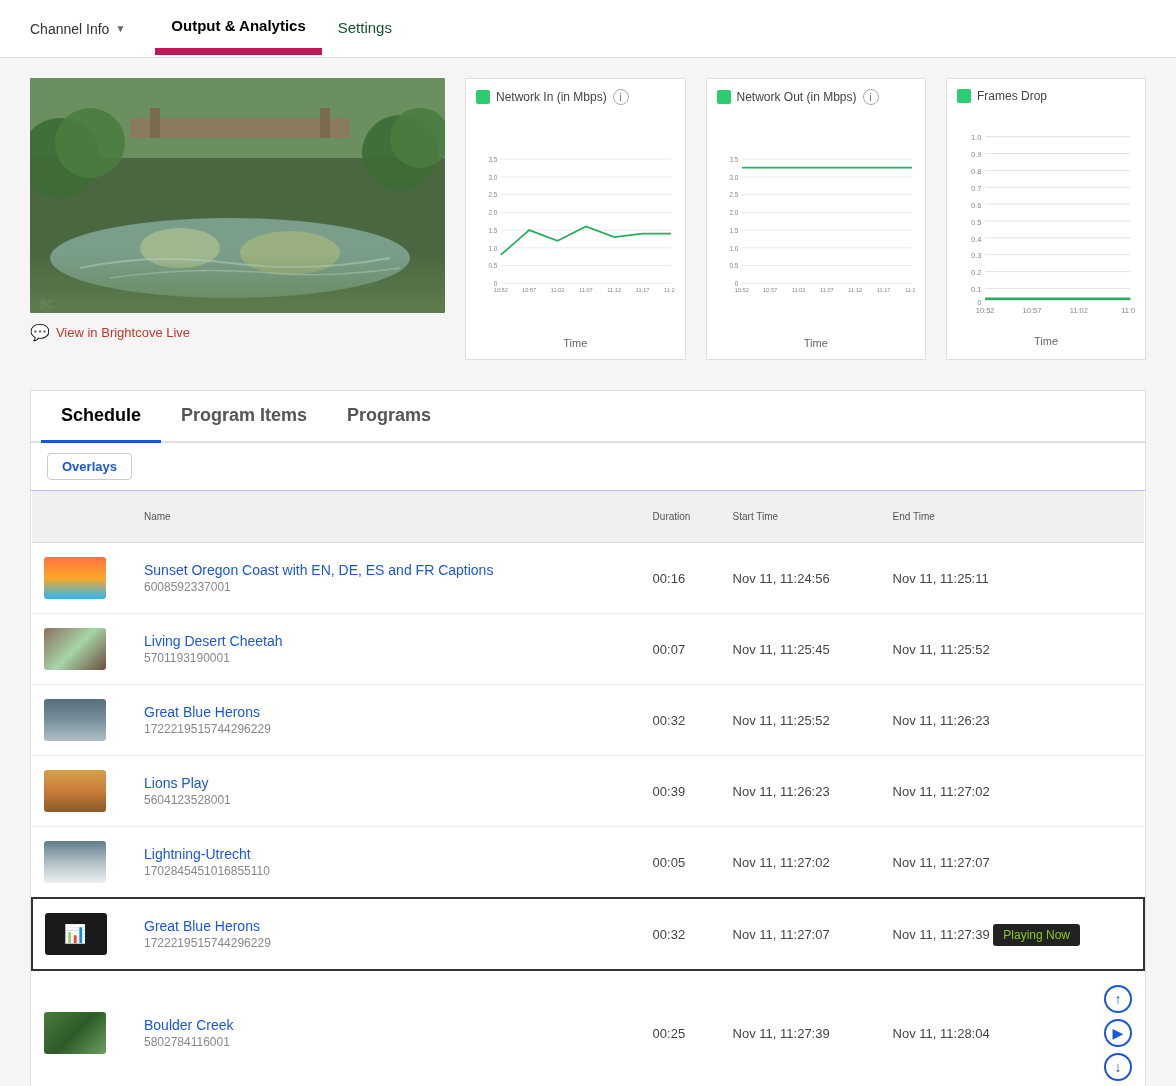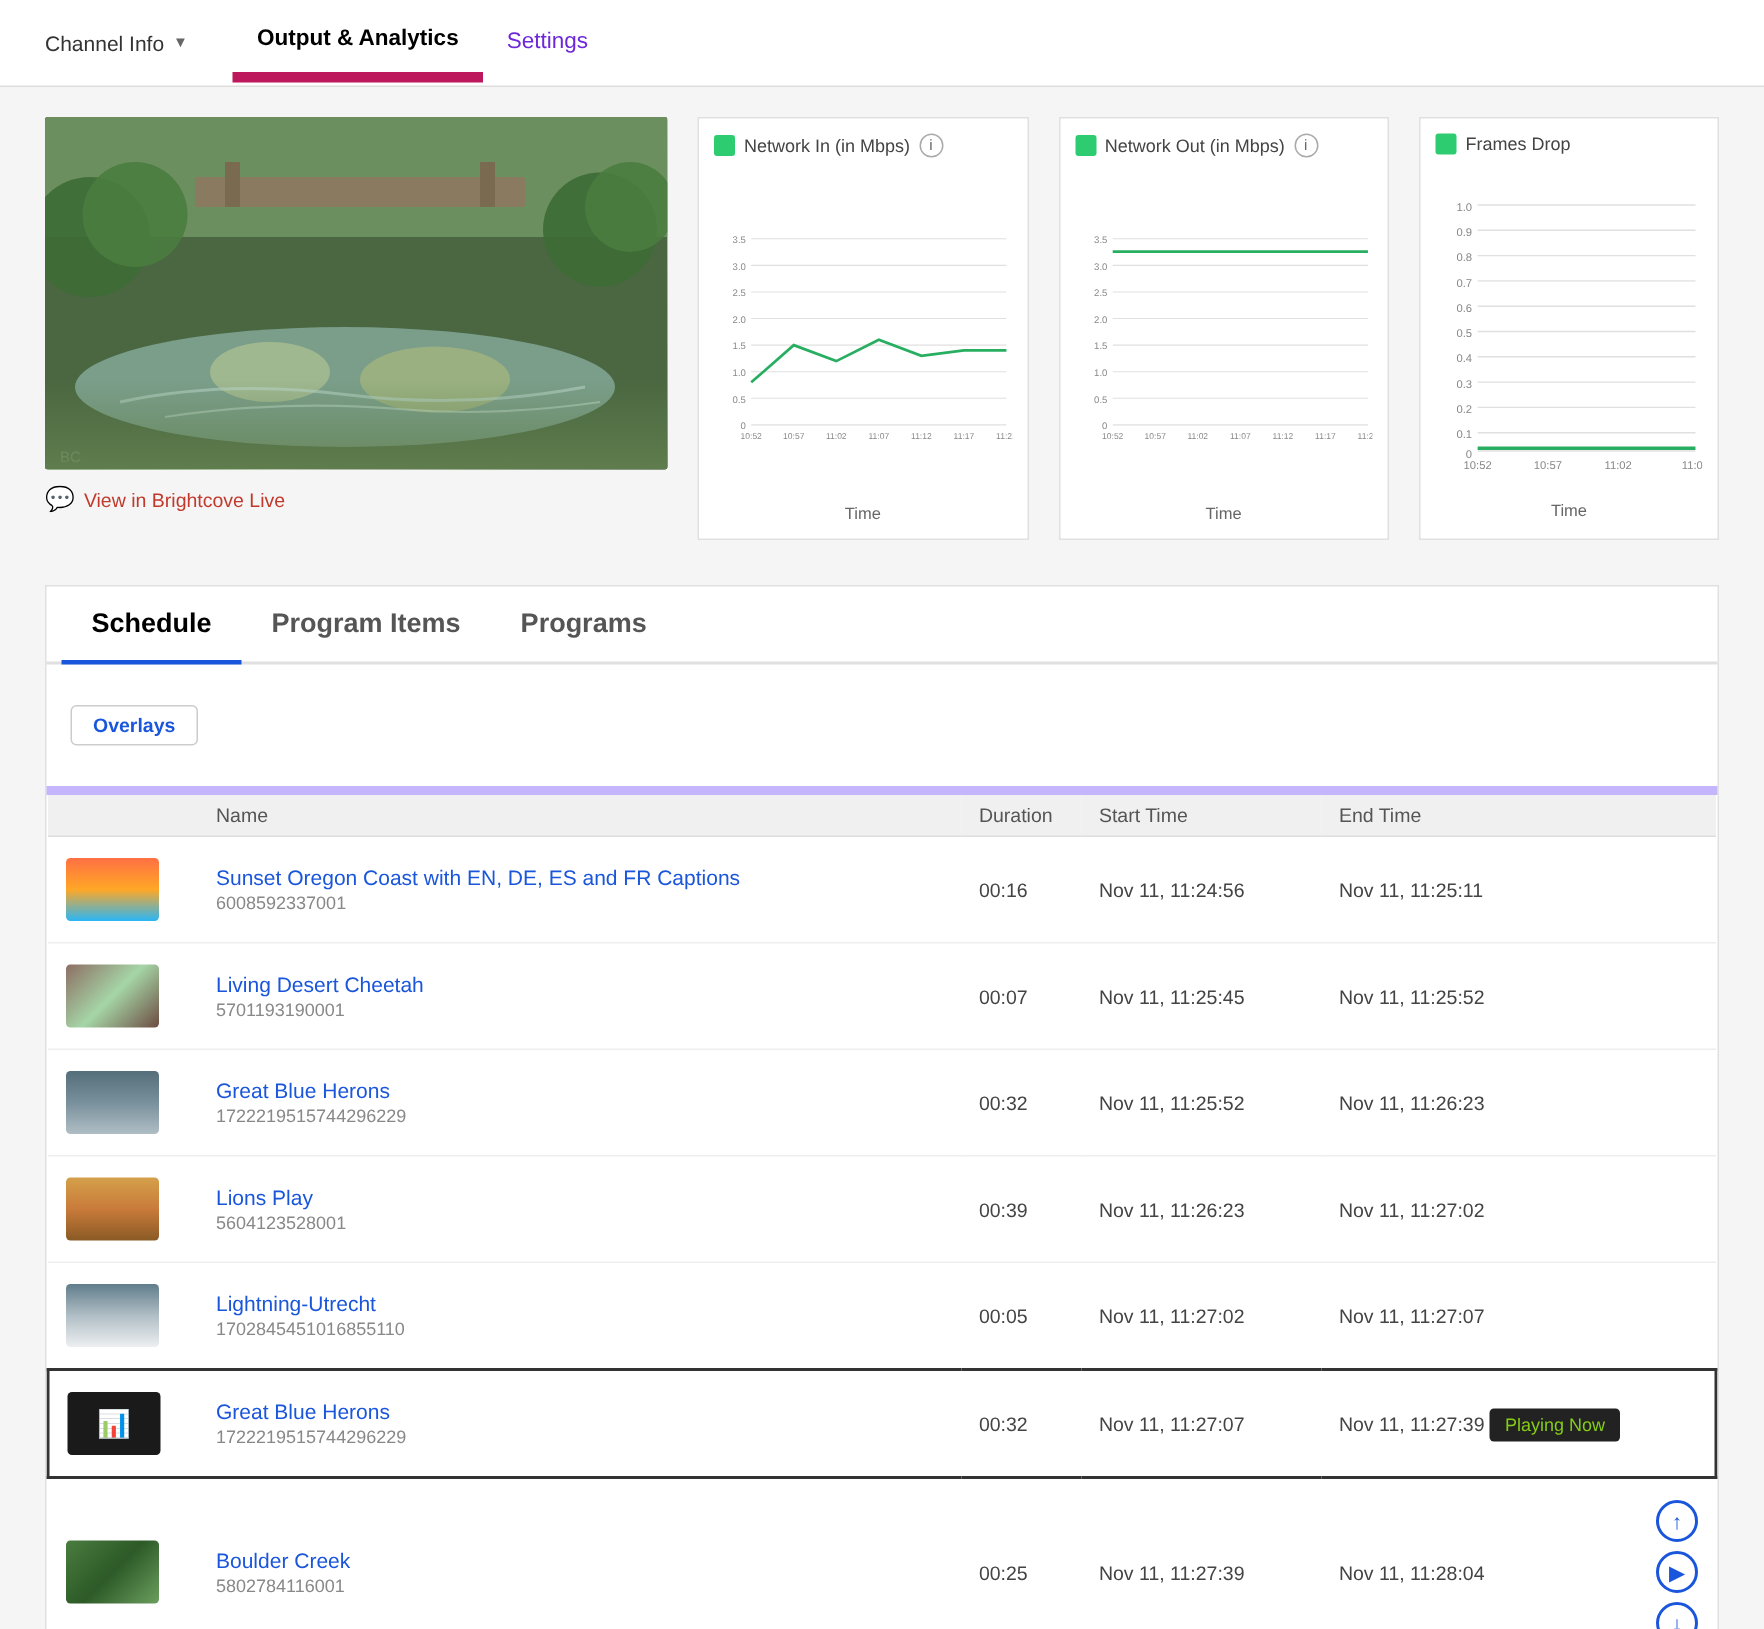--- a/index.html
+++ b/index.html
@@ -13,21 +13,21 @@
       align-items: center;
       height: 58px;
     }
     .channel-info {
       display: flex; align-items: center; gap: 6px; color: #333; font-size: 14px; margin-right: 30px;
     }
     .dropdown-arrow { font-size: 10px; color: #666; }
     .nav-tab {
       padding: 14px 16px;
       font-size: 15px;
-      color: #6d28d9;
+      color: #14532d;
       cursor: pointer;
       border-bottom: 3px solid transparent;
       text-decoration: none;
       display: inline-block;
     }
 
     .main-content { padding: 20px 30px; background: #f5f5f5; }
 
     .top-section {
       display: flex;
@@ -114,41 +114,41 @@
       cursor: pointer;
       border-bottom: 3px solid transparent;
       margin-bottom: -2px;
     }
     .schedule-tab.active {
       color: #000;
       border-bottom: 3px solid #1a56db;
     }
 
     .overlays-bar {
-      padding: 27px 16px;
-      border-bottom: 6px solid #c4b5fd;
+      padding: 10px 16px;
+      border-bottom: 1px solid #c4b5fd;
     }
     .overlays-btn {
       border: 1px solid #ccc;
       border-radius: 4px;
       padding: 5px 14px;
       font-size: 13px;
       color: #1a56db;
       background: #fff;
       cursor: pointer;
       font-weight: 600;
     }
 
     .table-container { overflow: hidden; }
     table { width: 100%; border-collapse: collapse; }
     thead tr { background: #f0f0f0; }
     thead th {
       text-align: left;
-      padding: 6px 12px;
-      font-size: 13px;
+      padding: 20px 12px;
+      font-size: 10px;
       font-weight: 500;
       color: #555;
       border-bottom: 1px solid #ddd;
     }
     thead th:first-child { width: 100px; }
     tbody tr {
       border-bottom: 1px solid #eee;
       background: #fff;
     }
     td { padding: 14px 12px; vertical-align: middle; font-size: 13px; }

